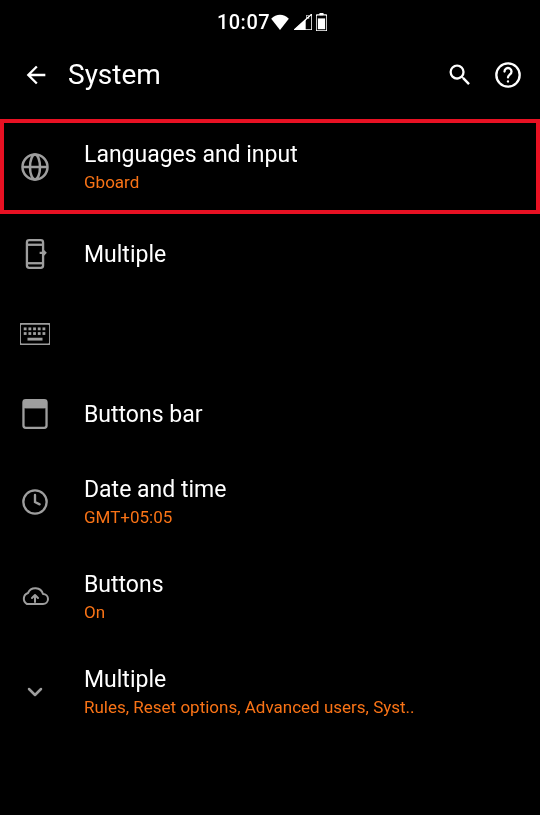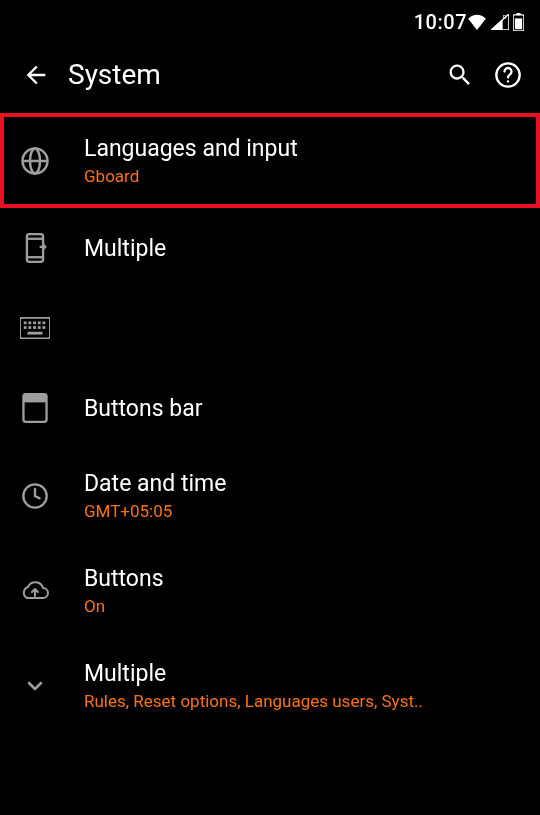--- a/index.html
+++ b/index.html
@@ -11,21 +11,21 @@
       width: 540px;
       height: 815px;
       background: #000;
       color: #fff;
       font-family: Roboto, -apple-system, Arial, sans-serif;
       overflow: hidden;
       position: relative;
     }
     .status-bar {
       display: flex;
-      justify-content: flex-end;
+      justify-content: center;
       align-items: center;
       padding: 8px 16px 4px 20px;
       height: 40px;
     }
     .status-time {
       font-size: 20px;
       font-weight: 500;
       letter-spacing: 0.5px;
     }
     .status-icons {
@@ -45,21 +45,21 @@
       flex: 1;
     }
     .icon-btn {
       width: 32px;
       height: 32px;
       display: flex;
       align-items: center;
       justify-content: center;
     }
     .list {
-      margin-top: 4px;
+      margin-top: 10px;
     }
     .list-item {
       display: flex;
       align-items: center;
       padding: 22px 20px;
       gap: 34px;
       min-height: 80px;
     }
     .list-item.highlighted {
       border: 4px solid #e81123;
@@ -226,17 +226,17 @@
   </div>
 
   <div class="list-item">
     <div class="list-icon">
       <svg width="24" height="24" viewBox="0 0 24 24" fill="none" stroke="#9e9e9e" stroke-width="2.5">
         <polyline points="6,9 12,15 18,9" stroke-linecap="round" stroke-linejoin="round"></polyline>
       </svg>
     </div>
     <div class="list-text">
       <div class="list-title">Multiple</div>
-      <div class="list-subtitle">Rules, Reset options, Languages users, Syst..</div>
+      <div class="list-subtitle">Rules, Reset options, Advanced users, Syst..</div>
     </div>
   </div>
 
 </div>
 
 </body></html>

